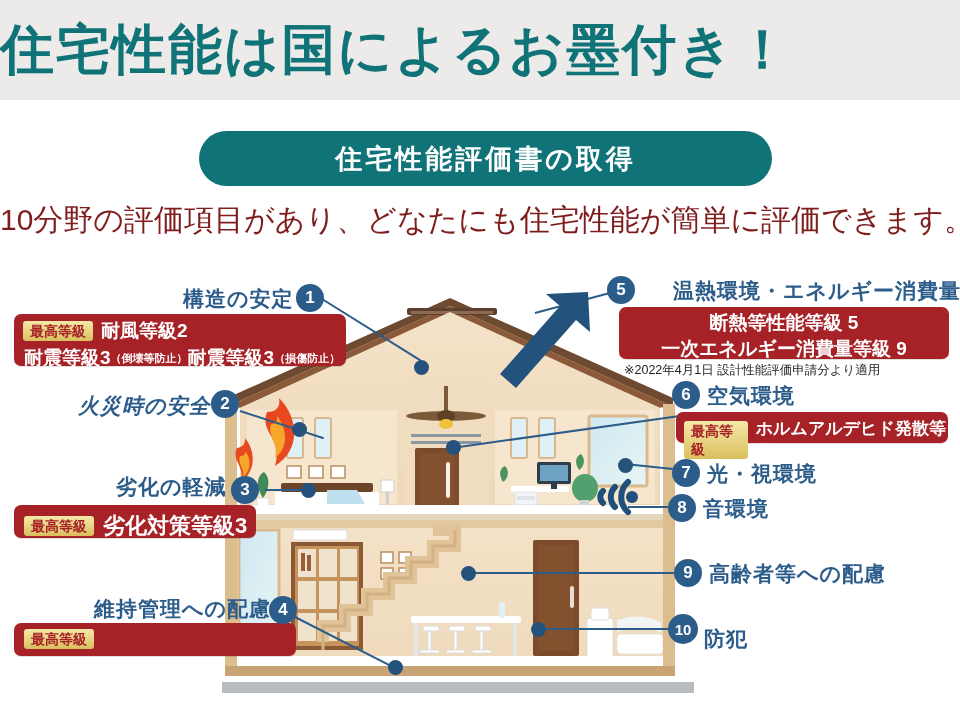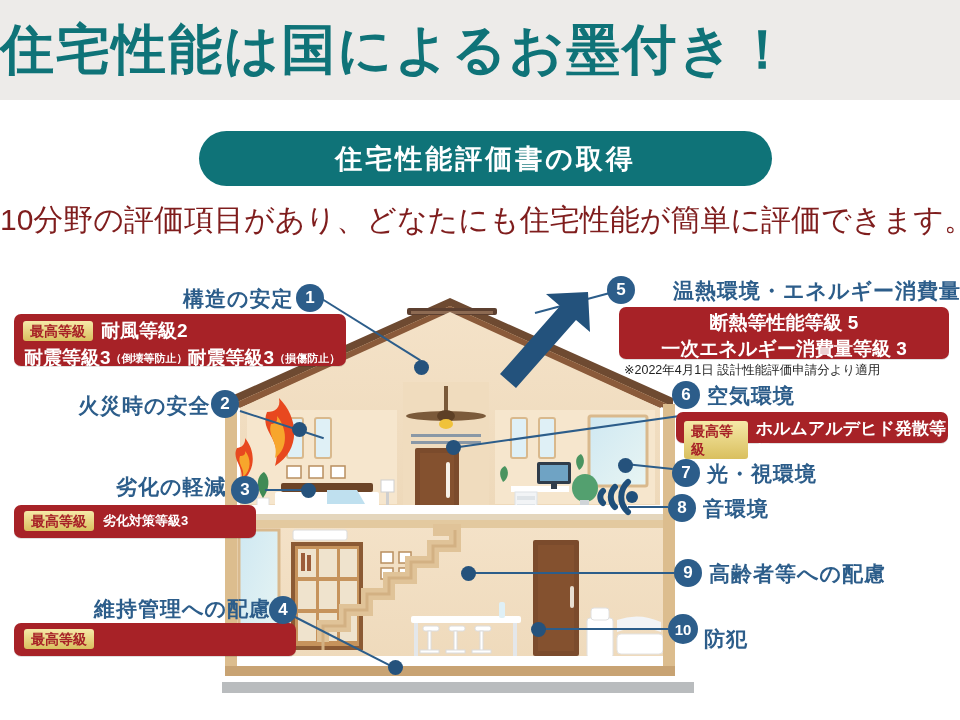--- a/index.html
+++ b/index.html
@@ -304,45 +304,45 @@
 <div class="red-badge" style="left:14px;top:314px;width:332px;height:52px;">
   <div style="display:flex;align-items:center;gap:8px;padding:4px 0 0 9px;">
     <span class="gold-chip">最高等級</span>
     <span style="font-size:19px;">耐風等級2</span>
   </div>
   <div style="padding:1px 0 0 10px;font-size:19px;white-space:nowrap;">
     <span>耐震等級3</span><span class="small-paren">（倒壊等防止）</span><span>耐震等級3</span><span class="small-paren">（損傷防止）</span>
   </div>
 </div>
 
-<div class="item-label" style="left:78px;top:392px;">火災時の安全</div>
+<div class="item-label" style="left:78px;top:392px;font-style:italic;">火災時の安全</div>
 <div class="num-circle n1" style="left:211px;top:390px;">2</div>
 
 <div class="item-label" style="left:116px;top:473px;">劣化の軽減</div>
 <div class="num-circle n1" style="left:231px;top:476px;">3</div>
 <div class="red-badge" style="left:14px;top:505px;width:242px;height:33px;">
   <div style="display:flex;align-items:center;gap:9px;padding:6px 0 0 10px;">
     <span class="gold-chip">最高等級</span>
-    <span style="font-size:13px;">劣化対策等級3</span>
+    <span style="font-size:22px;">劣化対策等級3</span>
   </div>
 </div>
 
 <div class="item-label" style="left:94px;top:595px;">維持管理への配慮</div>
 <div class="num-circle n1" style="left:269px;top:596px;">4</div>
 <div class="red-badge" style="left:14px;top:623px;width:282px;height:33px;">
   <div style="display:flex;align-items:center;gap:9px;padding:6px 0 0 10px;">
     <span class="gold-chip">最高等級</span>
   </div>
 </div>
 
 <div class="num-circle n1" style="left:607px;top:276px;">5</div>
 <div class="item-label" style="left:642px;top:277px;margin-left:31px;">温熱環境・エネルギー消費量</div>
 <div class="red-badge" style="left:619px;top:307px;width:330px;height:52px;text-align:center;">
   <div style="font-size:19px;padding-top:3px;">断熱等性能等級 5</div>
-  <div style="font-size:19px;">一次エネルギー消費量等級 3</div>
+  <div style="font-size:19px;">一次エネルギー消費量等級 9</div>
 </div>
 <div class="note-text" style="left:624px;top:362px;">※2022年4月1日 設計性能評価申請分より適用</div>
 
 <div class="num-circle n1" style="left:672px;top:381px;">6</div>
 <div class="item-label" style="left:707px;top:382px;">空気環境</div>
 <div class="red-badge" style="left:676px;top:412px;width:272px;height:31px;">
   <div style="display:flex;align-items:center;gap:8px;padding:5px 0 0 8px;">
     <span class="gold-chip">最高等級</span>
     <span style="font-size:17px;">ホルムアルデヒド発散等級3</span>
   </div>

